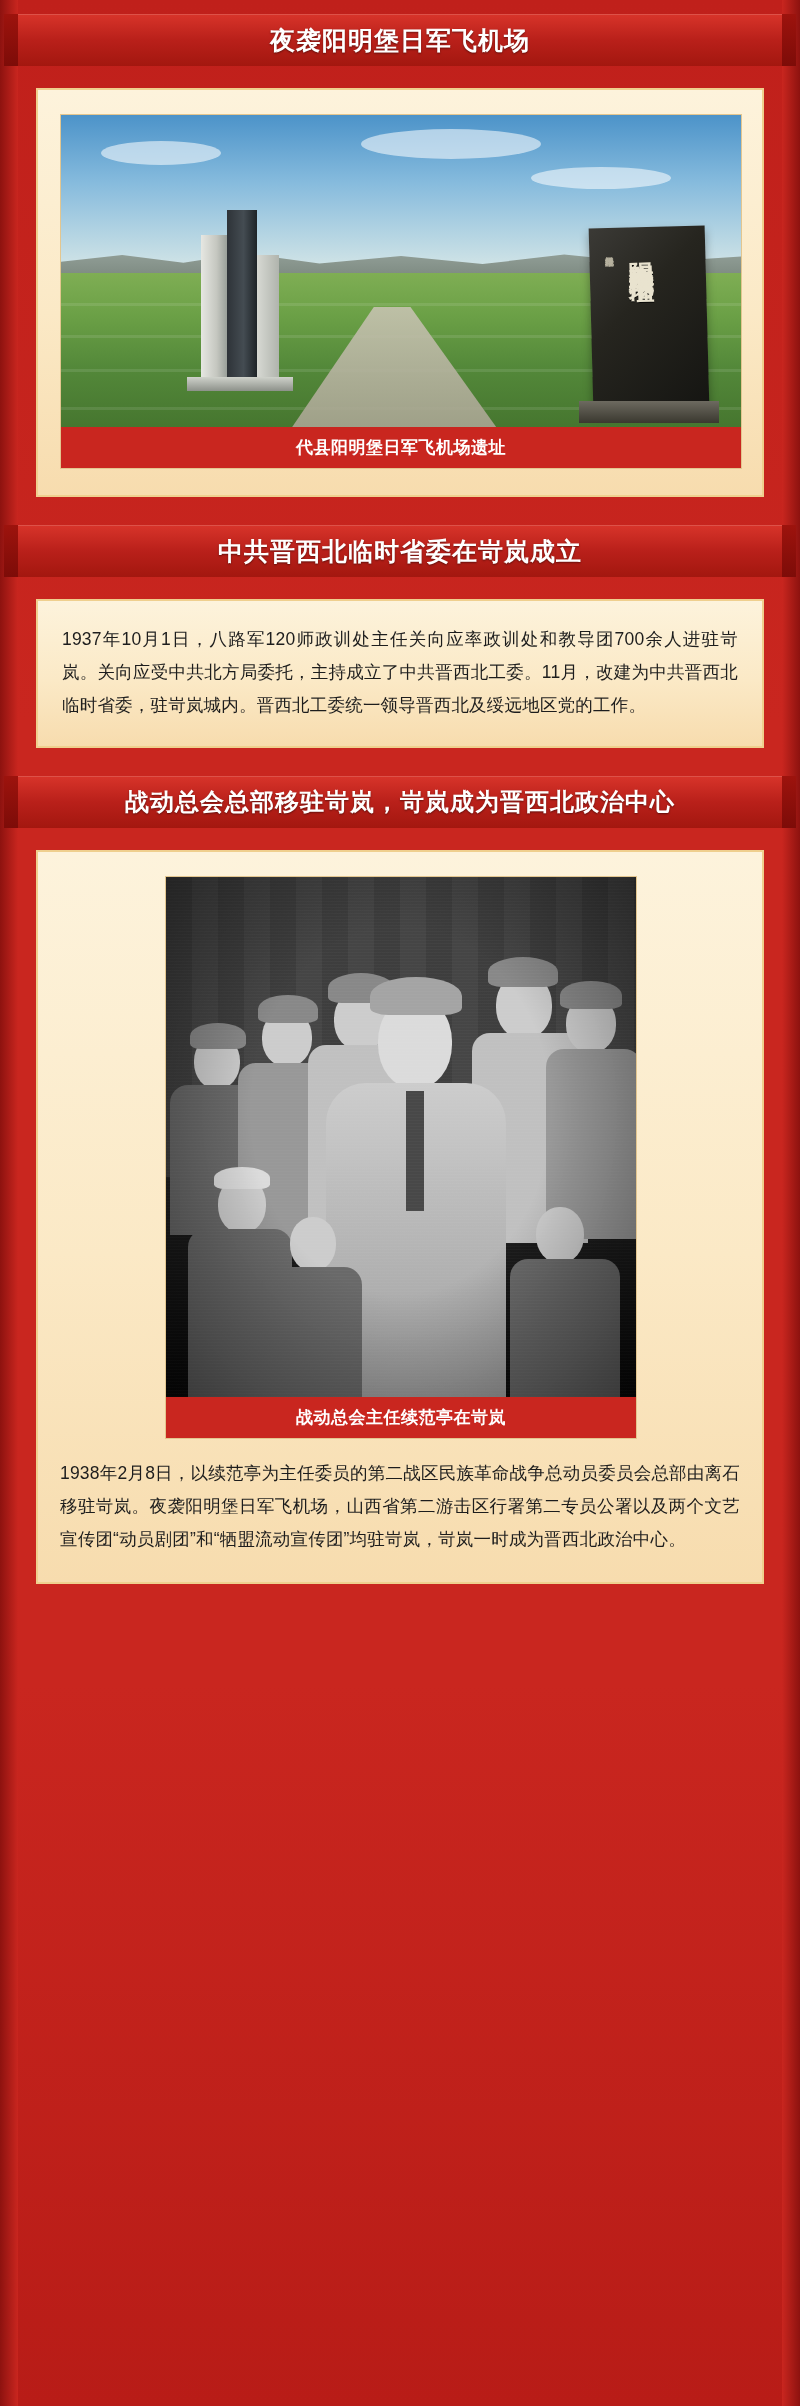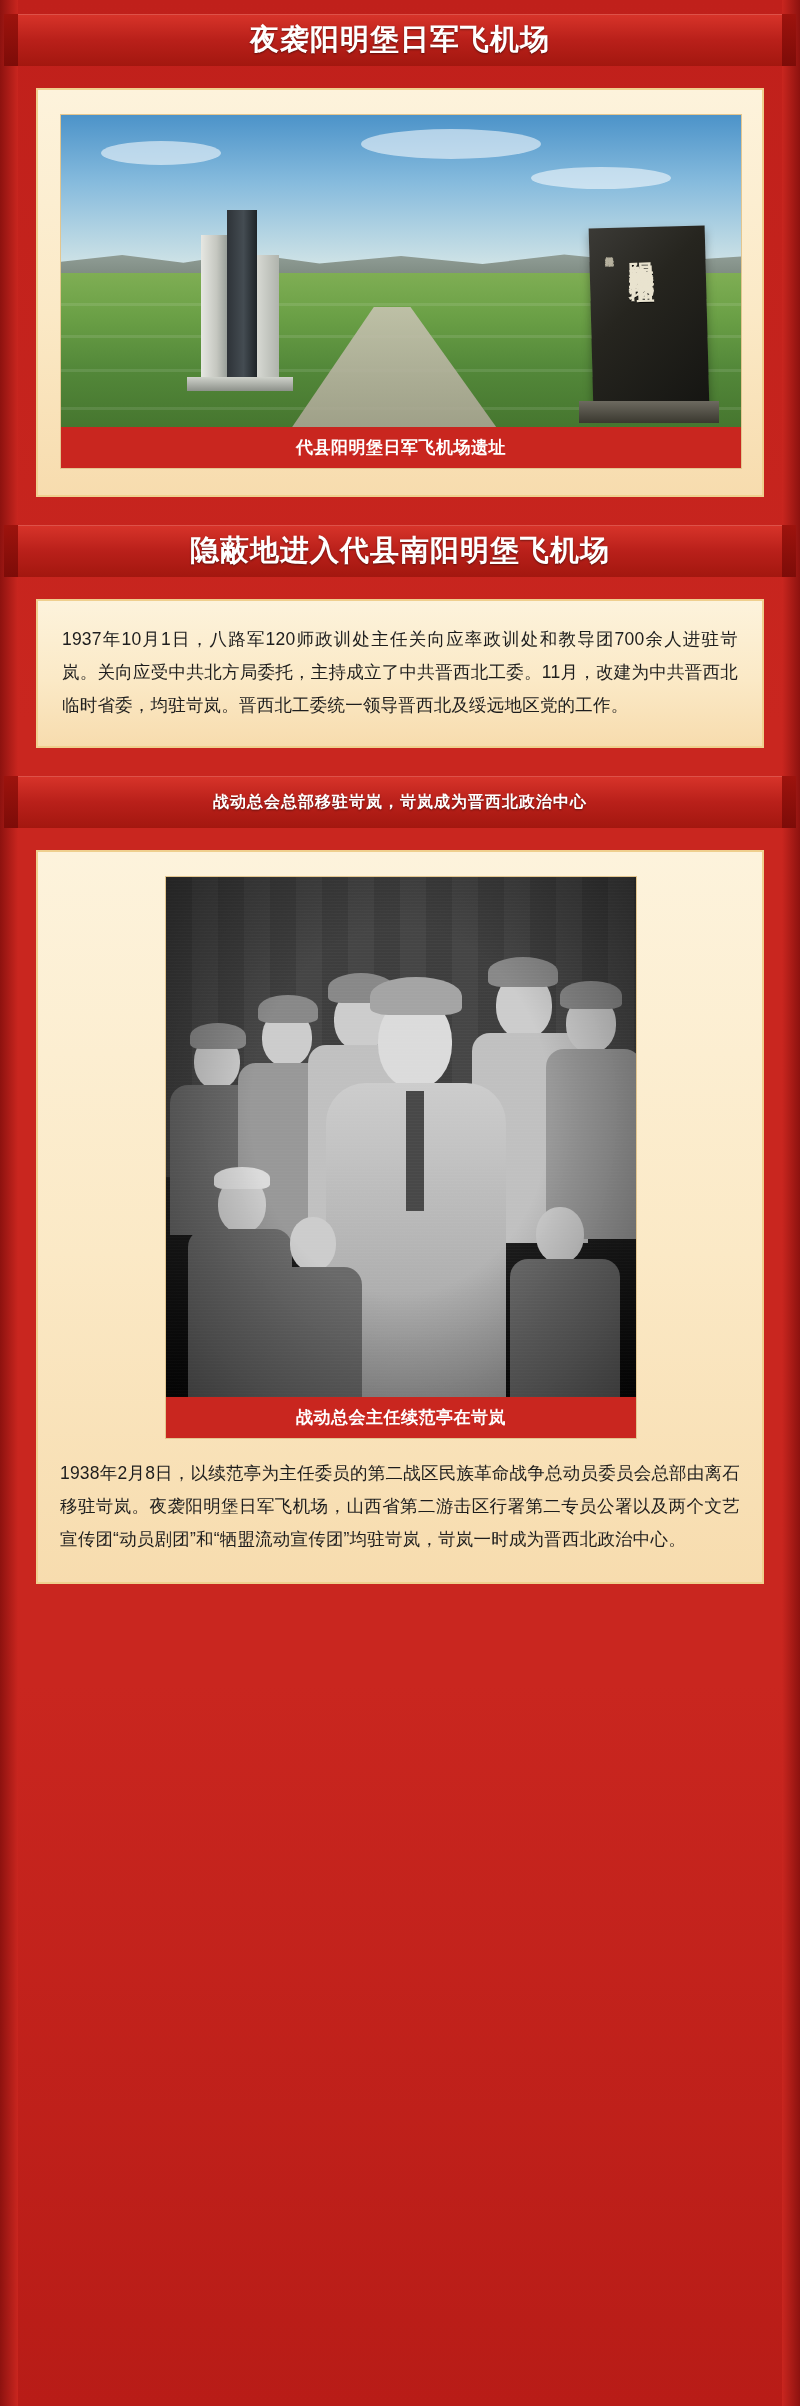--- a/index.html
+++ b/index.html
@@ -43,27 +43,27 @@
     width: 764px;
     height: 52px;
     background: linear-gradient(180deg, #d8342a 0%, #b9201a 50%, #a3170f 100%);
     box-shadow: 0 1px 0 rgba(255,255,255,0.15) inset;
     display: flex;
     align-items: center;
     justify-content: center;
   }
   .banner .banner-text {
     color: #ffffff;
-    font-size: 29px;
+    font-size: 25px;
     font-weight: bold;
     letter-spacing: 1px;
     text-shadow: 0 1px 2px rgba(0,0,0,0.45);
     white-space: nowrap;
   }
-  .banner.wide .banner-text { font-size: 16px; }
+  .banner.wide .banner-text { font-size: 24px; }
   .banner::before, .banner::after {
     content: "";
     position: absolute;
     top: 0;
     width: 14px;
     height: 52px;
     background: linear-gradient(180deg, #9d130d, #7d0c08);
   }
   .banner::before { left: -14px; }
   .banner::after  { right: -14px; }
@@ -300,27 +300,27 @@
         <div class="stele-base"></div>
       </div>
       <div class="photo-caption">代县阳明堡日军飞机场遗址</div>
     </div>
 
   </div>
 
   <div class="spacer-lg"></div>
 
   <div class="banner">
-    <span class="banner-text">隐蔽地进入代县南阳明堡飞机场</span>
+    <span class="banner-text">中共晋西北临时省委在岢岚成立</span>
   </div>
 
   <div class="spacer-md"></div>
 
   <div class="card tight">
-    <div class="body-text no-top">1937年10月1日，八路军120师政训处主任关向应率政训处和教导团700余人进驻岢岚。关向应受中共北方局委托，主持成立了中共晋西北工委。11月，改建为中共晋西北临时省委，均驻岢岚。晋西北工委统一领导晋西北及绥远地区党的工作。</div>
+    <div class="body-text no-top">1937年10月1日，八路军120师政训处主任关向应率政训处和教导团700余人进驻岢岚。关向应受中共北方局委托，主持成立了中共晋西北工委。11月，改建为中共晋西北临时省委，驻岢岚城内。晋西北工委统一领导晋西北及绥远地区党的工作。</div>
   </div>
 
   <div class="spacer-lg"></div>
 
   <div class="banner wide">
     <span class="banner-text">战动总会总部移驻岢岚，岢岚成为晋西北政治中心</span>
   </div>
 
   <div class="spacer-md"></div>
 

